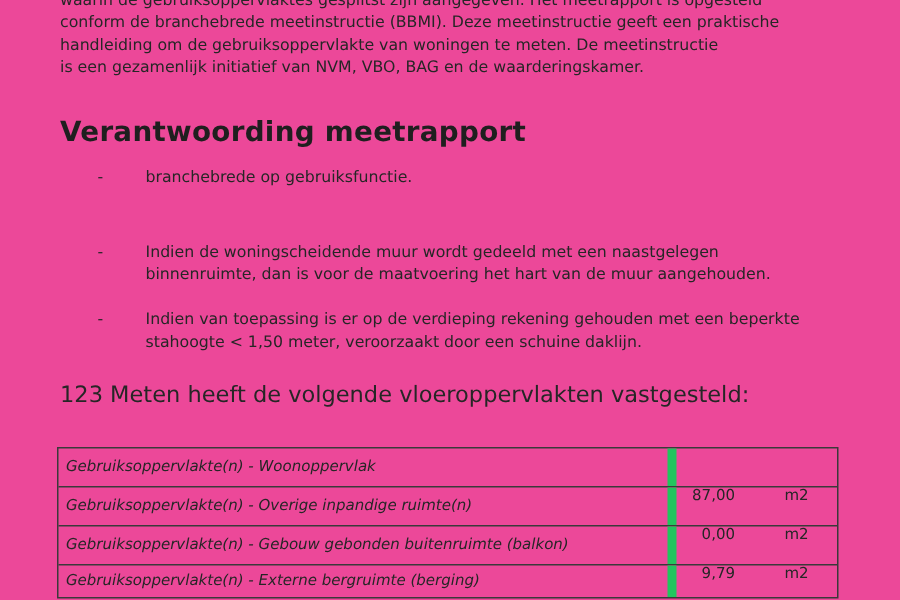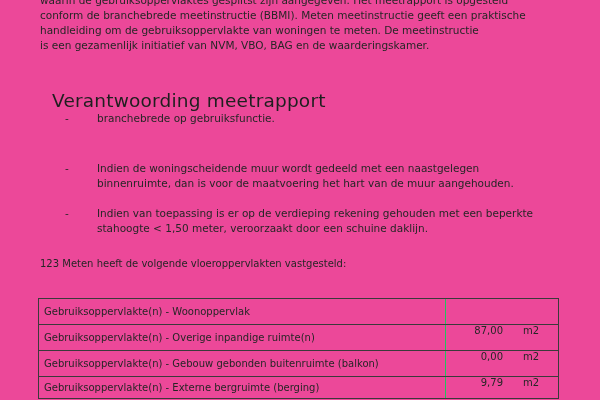--- a/index.html
+++ b/index.html
@@ -23,23 +23,23 @@
     position: absolute;
     left: 40px;
     top: -7px;
     font-size: 10.5px;
     line-height: 15px;
   }
   .heading {
     position: absolute;
     left: 40px;
     top: 78px;
-    margin: 12px;
+    margin: 0;
     font-size: 18.5px;
-    font-weight: normal;
+    font-weight: bold;
     color: #1f1f1f;
     letter-spacing: 0.2px;
     white-space: nowrap;
   }
   .bullet {
     position: absolute;
     left: 65px;
     display: flex;
     font-size: 10.5px;
     line-height: 15px;
@@ -48,21 +48,21 @@
     width: 32px;
     flex: 0 0 32px;
   }
   .bullet-1 { top: 111px; }
   .bullet-2 { top: 161px; }
   .bullet-3 { top: 206px; }
   .table-intro {
     position: absolute;
     left: 40px;
     top: 256px;
-    font-size: 10px;
+    font-size: 15px;
     line-height: 15px;
     white-space: nowrap;
   }
   .surface-table {
     position: absolute;
     left: 38px;
     top: 298px;
     width: 519px;
     border: 1px solid #3a3a3a;
   }
@@ -74,51 +74,52 @@
   }
   .trow + .trow {
     border-top: 1px solid #3a3a3a;
   }
   .trow:last-child {
     height: 21px;
   }
   .cell-label {
     flex: 0 0 401px;
     padding-left: 5px;
-    border-right: 1px solid #22c55e;
+    border-right: 6px solid #22c55e;
     align-self: stretch;
     display: flex;
     align-items: center;
     white-space: nowrap;
     overflow: hidden;
+    font-style: italic;
   }
   .cell-value {
     flex: 1;
     display: flex;
     align-items: center;
     margin-top: 38px;
   }
   .cell-value .num {
     flex: 1;
     text-align: right;
   }
   .cell-value .unit {
     flex: 0 0 35px;
     text-align: left;
-    padding-left: 20px;
+    padding-left: 33px;
   }
 </style>
 </head>
 <body>
 
 <div class="page">
 
   <div class="intro">
     <div class="line">waarin de gebruiksoppervlaktes gesplitst zijn aangegeven. Het meetrapport is opgesteld</div>
-    <div class="line">conform de branchebrede meetinstructie (BBMI). Meten meetinstructie geeft een praktische</div>
+    <div class="line">conform de branchebrede meetinstructie (BBMI). Deze meetinstructie geeft een praktische</div>
     <div class="line">handleiding om de gebruiksoppervlakte van woningen te meten. De meetinstructie</div>
     <div class="line">is een gezamenlijk initiatief van NVM, VBO, BAG en de waarderingskamer.</div>
   </div>
 
   <h1 class="heading">Verantwoording meetrapport</h1>
 
   <div class="bullet bullet-1">
     <span class="marker">-</span>
     <div class="btext">
       <div class="line">branchebrede op gebruiksfunctie.</div>

